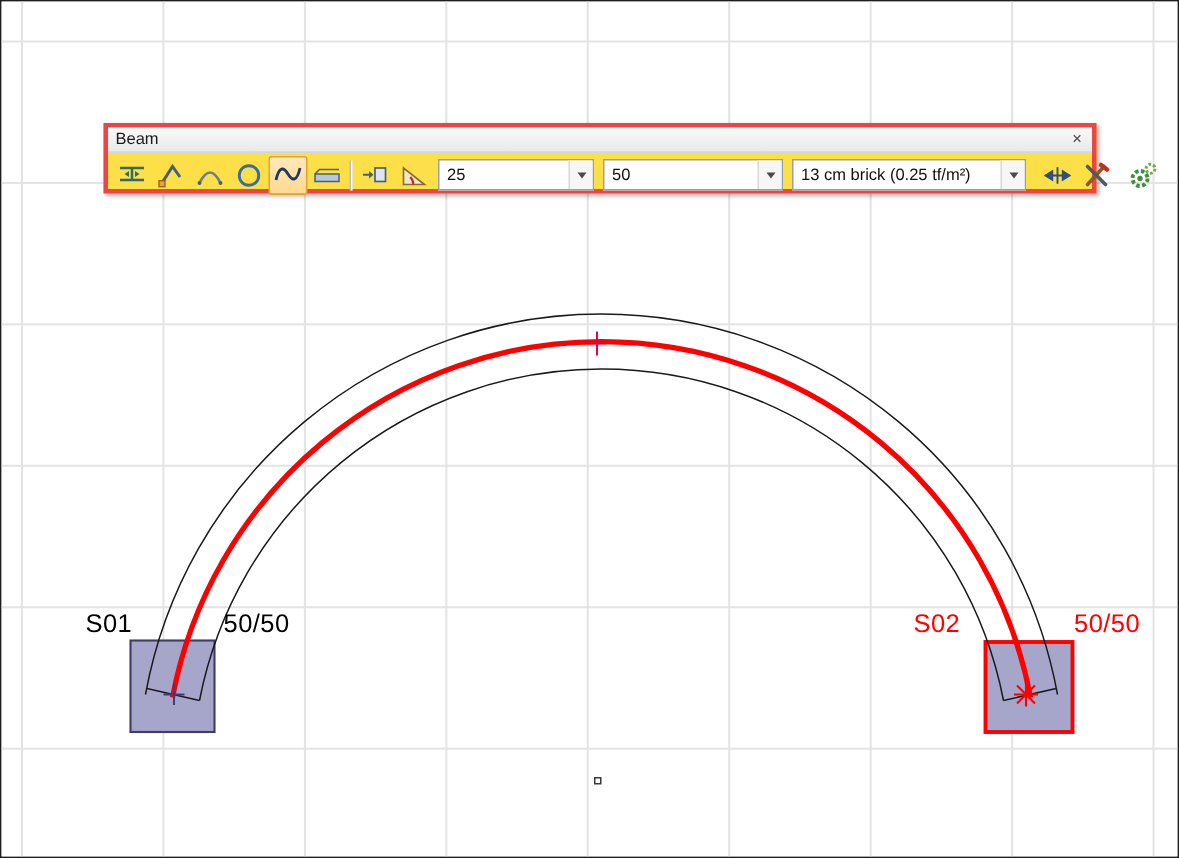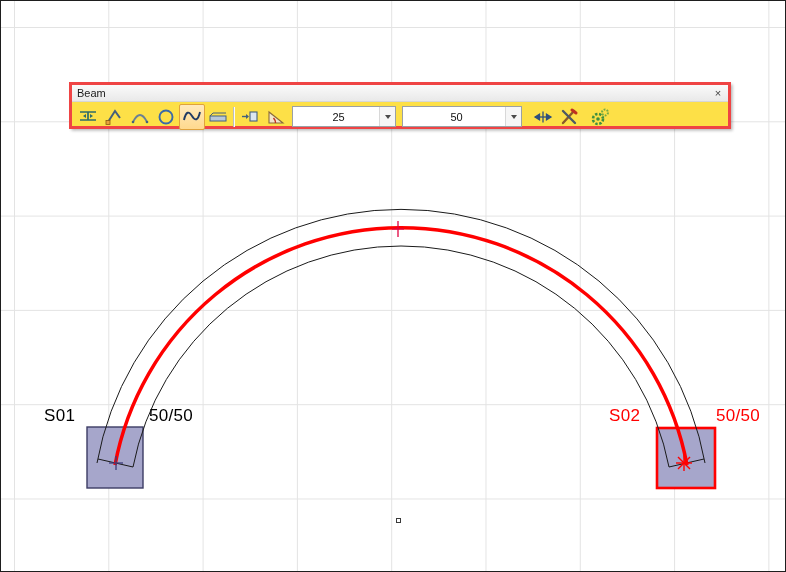--- a/index.html
+++ b/index.html
@@ -51,21 +51,21 @@
   }
   .tb-btn.selected{
     background:linear-gradient(#ffe9bc,#ffd98e);
     border:1px solid #e0a23c;
   }
   .tb-sep{width:1px;height:20px;background:#bdbdbd;border-right:1px solid #fbfbfb;margin:0 2px;flex:0 0 auto;}
   .combo{
     height:21px;background:#fff;border:1px solid #9aa0a6;display:flex;align-items:center;
     font-size:11px;color:#111;margin:0 3px;box-sizing:border-box;flex:0 0 auto;cursor:default;
   }
-  .combo-text{padding-left:5px;overflow:hidden;white-space:nowrap;flex:1;text-align:center;}
+  .combo-text{padding-left:5px;overflow:hidden;white-space:nowrap;flex:1;}
   .combo-arrow{
     width:15px;align-self:stretch;display:flex;align-items:center;justify-content:center;
     border-left:1px solid #d8d8d8;background:#f6f6f6;cursor:pointer;
   }
   .combo-arrow::after{
     content:"";width:0;height:0;border-left:3.5px solid transparent;
     border-right:3.5px solid transparent;border-top:4.5px solid #4a4a4a;
   }
   .gap{width:5px;flex:0 0 auto;}
 </style>
@@ -103,21 +103,21 @@
     </g>
 
     <g stroke="#ff0000" stroke-width="1.4">
       <line x1="675" y1="462" x2="691" y2="462"></line>
       <line x1="683" y1="454" x2="683" y2="470"></line>
       <line x1="677" y1="456" x2="689" y2="468"></line>
       <line x1="677" y1="468" x2="689" y2="456"></line>
     </g>
   </svg>
 
-  <div class="label" style="left:43px;top:405px">S01</div>
+  <div class="label" style="left:56px;top:405px">S01</div>
   <div class="label" style="left:148px;top:405px">50/50</div>
   <div class="label red" style="left:608px;top:405px">S02</div>
   <div class="label red" style="left:715px;top:405px">50/50</div>
 
   <div class="point-dot"></div>
 
   <div class="toolbar">
     <div class="tb-title">
       <span>Beam</span>
       <span class="tb-close">×</span>
@@ -187,20 +187,24 @@
       <div class="combo" style="width:104px">
         <span class="combo-text">25</span>
         <span class="combo-arrow"></span>
       </div>
 
       <div class="combo" style="width:120px">
         <span class="combo-text">50</span>
         <span class="combo-arrow"></span>
       </div>
 
+      <div class="combo" style="width:156px">
+        <span class="combo-text">13 cm brick (0.25 tf/m²)</span>
+        <span class="combo-arrow"></span>
+      </div>
 
       <div class="gap"></div>
 
       <div class="tb-btn" aria-label="axis-snap-icon">
         <svg width="20" height="20" viewBox="0 0 20 20">
           <g stroke="#30507c" stroke-width="1.3" fill="#30507c">
             <line x1="2" y1="10" x2="18" y2="10"></line>
             <path d="M2 10l4.5-2.8v5.6z"></path>
             <path d="M18 10l-4.5-2.8v5.6z"></path>
             <line x1="10" y1="4.5" x2="10" y2="15.5"></line>

